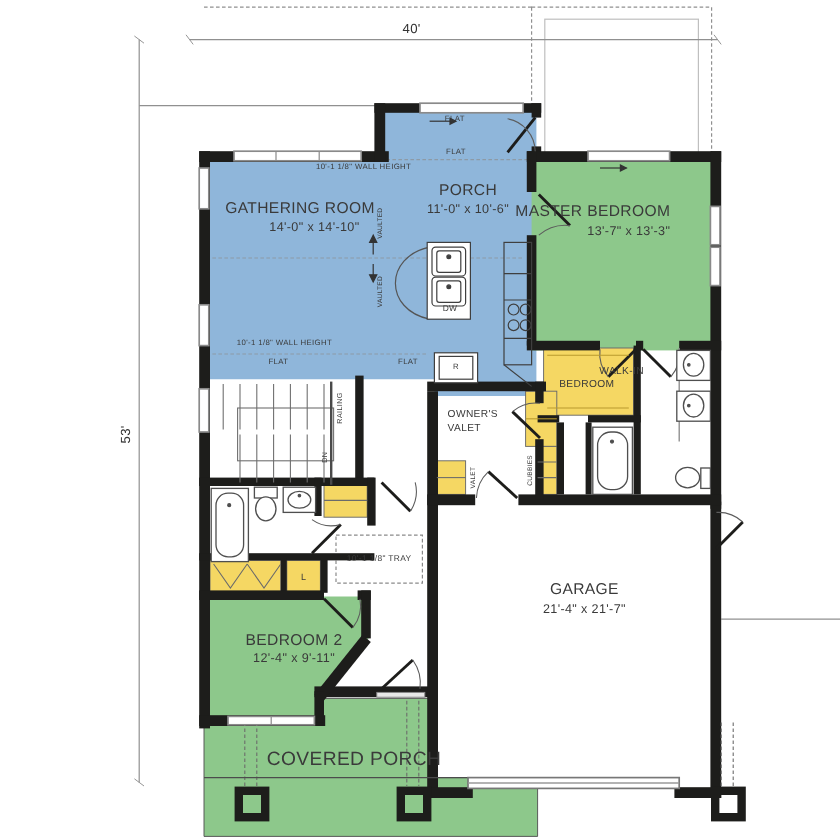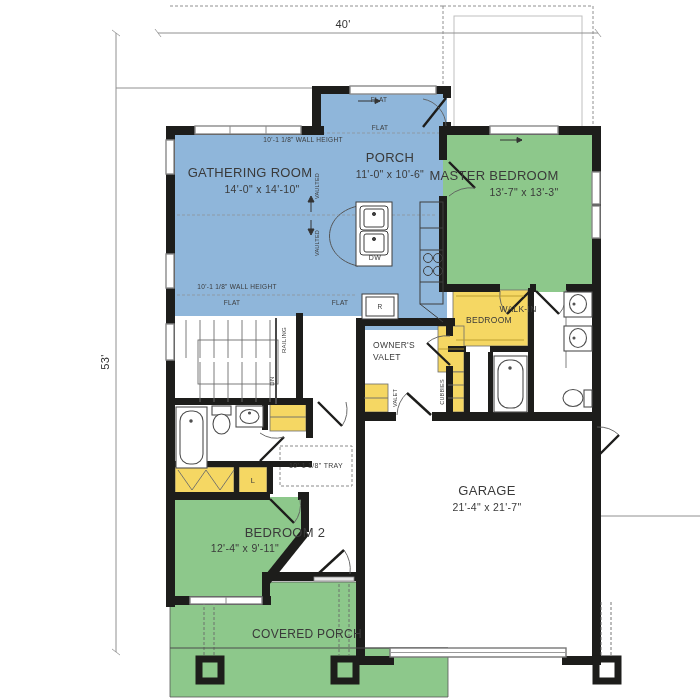--- a/index.html
+++ b/index.html
@@ -248,27 +248,27 @@
 
   <div class="lbl room" style="left:250px;top:173px;">GATHERING ROOM</div>
   <div class="lbl dims" style="left:262px;top:190px;">14'-0" x 14'-10"</div>
 
   <div class="lbl room" style="left:390px;top:158px;">PORCH</div>
   <div class="lbl dims" style="left:390px;top:175px;">11'-0" x 10'-6"</div>
 
   <div class="lbl room" style="left:494px;top:176px;">MASTER BEDROOM</div>
   <div class="lbl dims" style="left:524px;top:193px;">13'-7" x 13'-3"</div>
 
-  <div class="lbl room" style="left:245px;top:533px;margin-left:40px;">BEDROOM 2</div>
+  <div class="lbl room" style="left:245px;top:533px;">BEDROOM 2</div>
   <div class="lbl dims" style="left:245px;top:549px;">12'-4" x 9'-11"</div>
 
   <div class="lbl room" style="left:487px;top:491px;">GARAGE</div>
   <div class="lbl dims" style="left:487px;top:508px;">21'-4" x 21'-7"</div>
 
-  <div class="lbl" style="left:295px;top:634px;font-size:12px;margin-left:12px;">COVERED PORCH</div>
+  <div class="lbl" style="left:295px;top:634px;font-size:16px;">COVERED PORCH</div>
 
   <div class="lbl small" style="left:518px;top:309px;">WALK-IN</div>
   <div class="lbl small" style="left:489px;top:320px;">BEDROOM</div>
 
   <div class="lbl small left-align" style="left:373px;top:345px;">OWNER'S</div>
   <div class="lbl small left-align" style="left:373px;top:357px;">VALET</div>
 
   <div class="lbl tiny" style="left:303px;top:140px;">10'-1 1/8" WALL HEIGHT</div>
   <div class="lbl tiny" style="left:380px;top:128px;">FLAT</div>
   <div class="lbl tiny" style="left:237px;top:287px;">10'-1 1/8" WALL HEIGHT</div>

